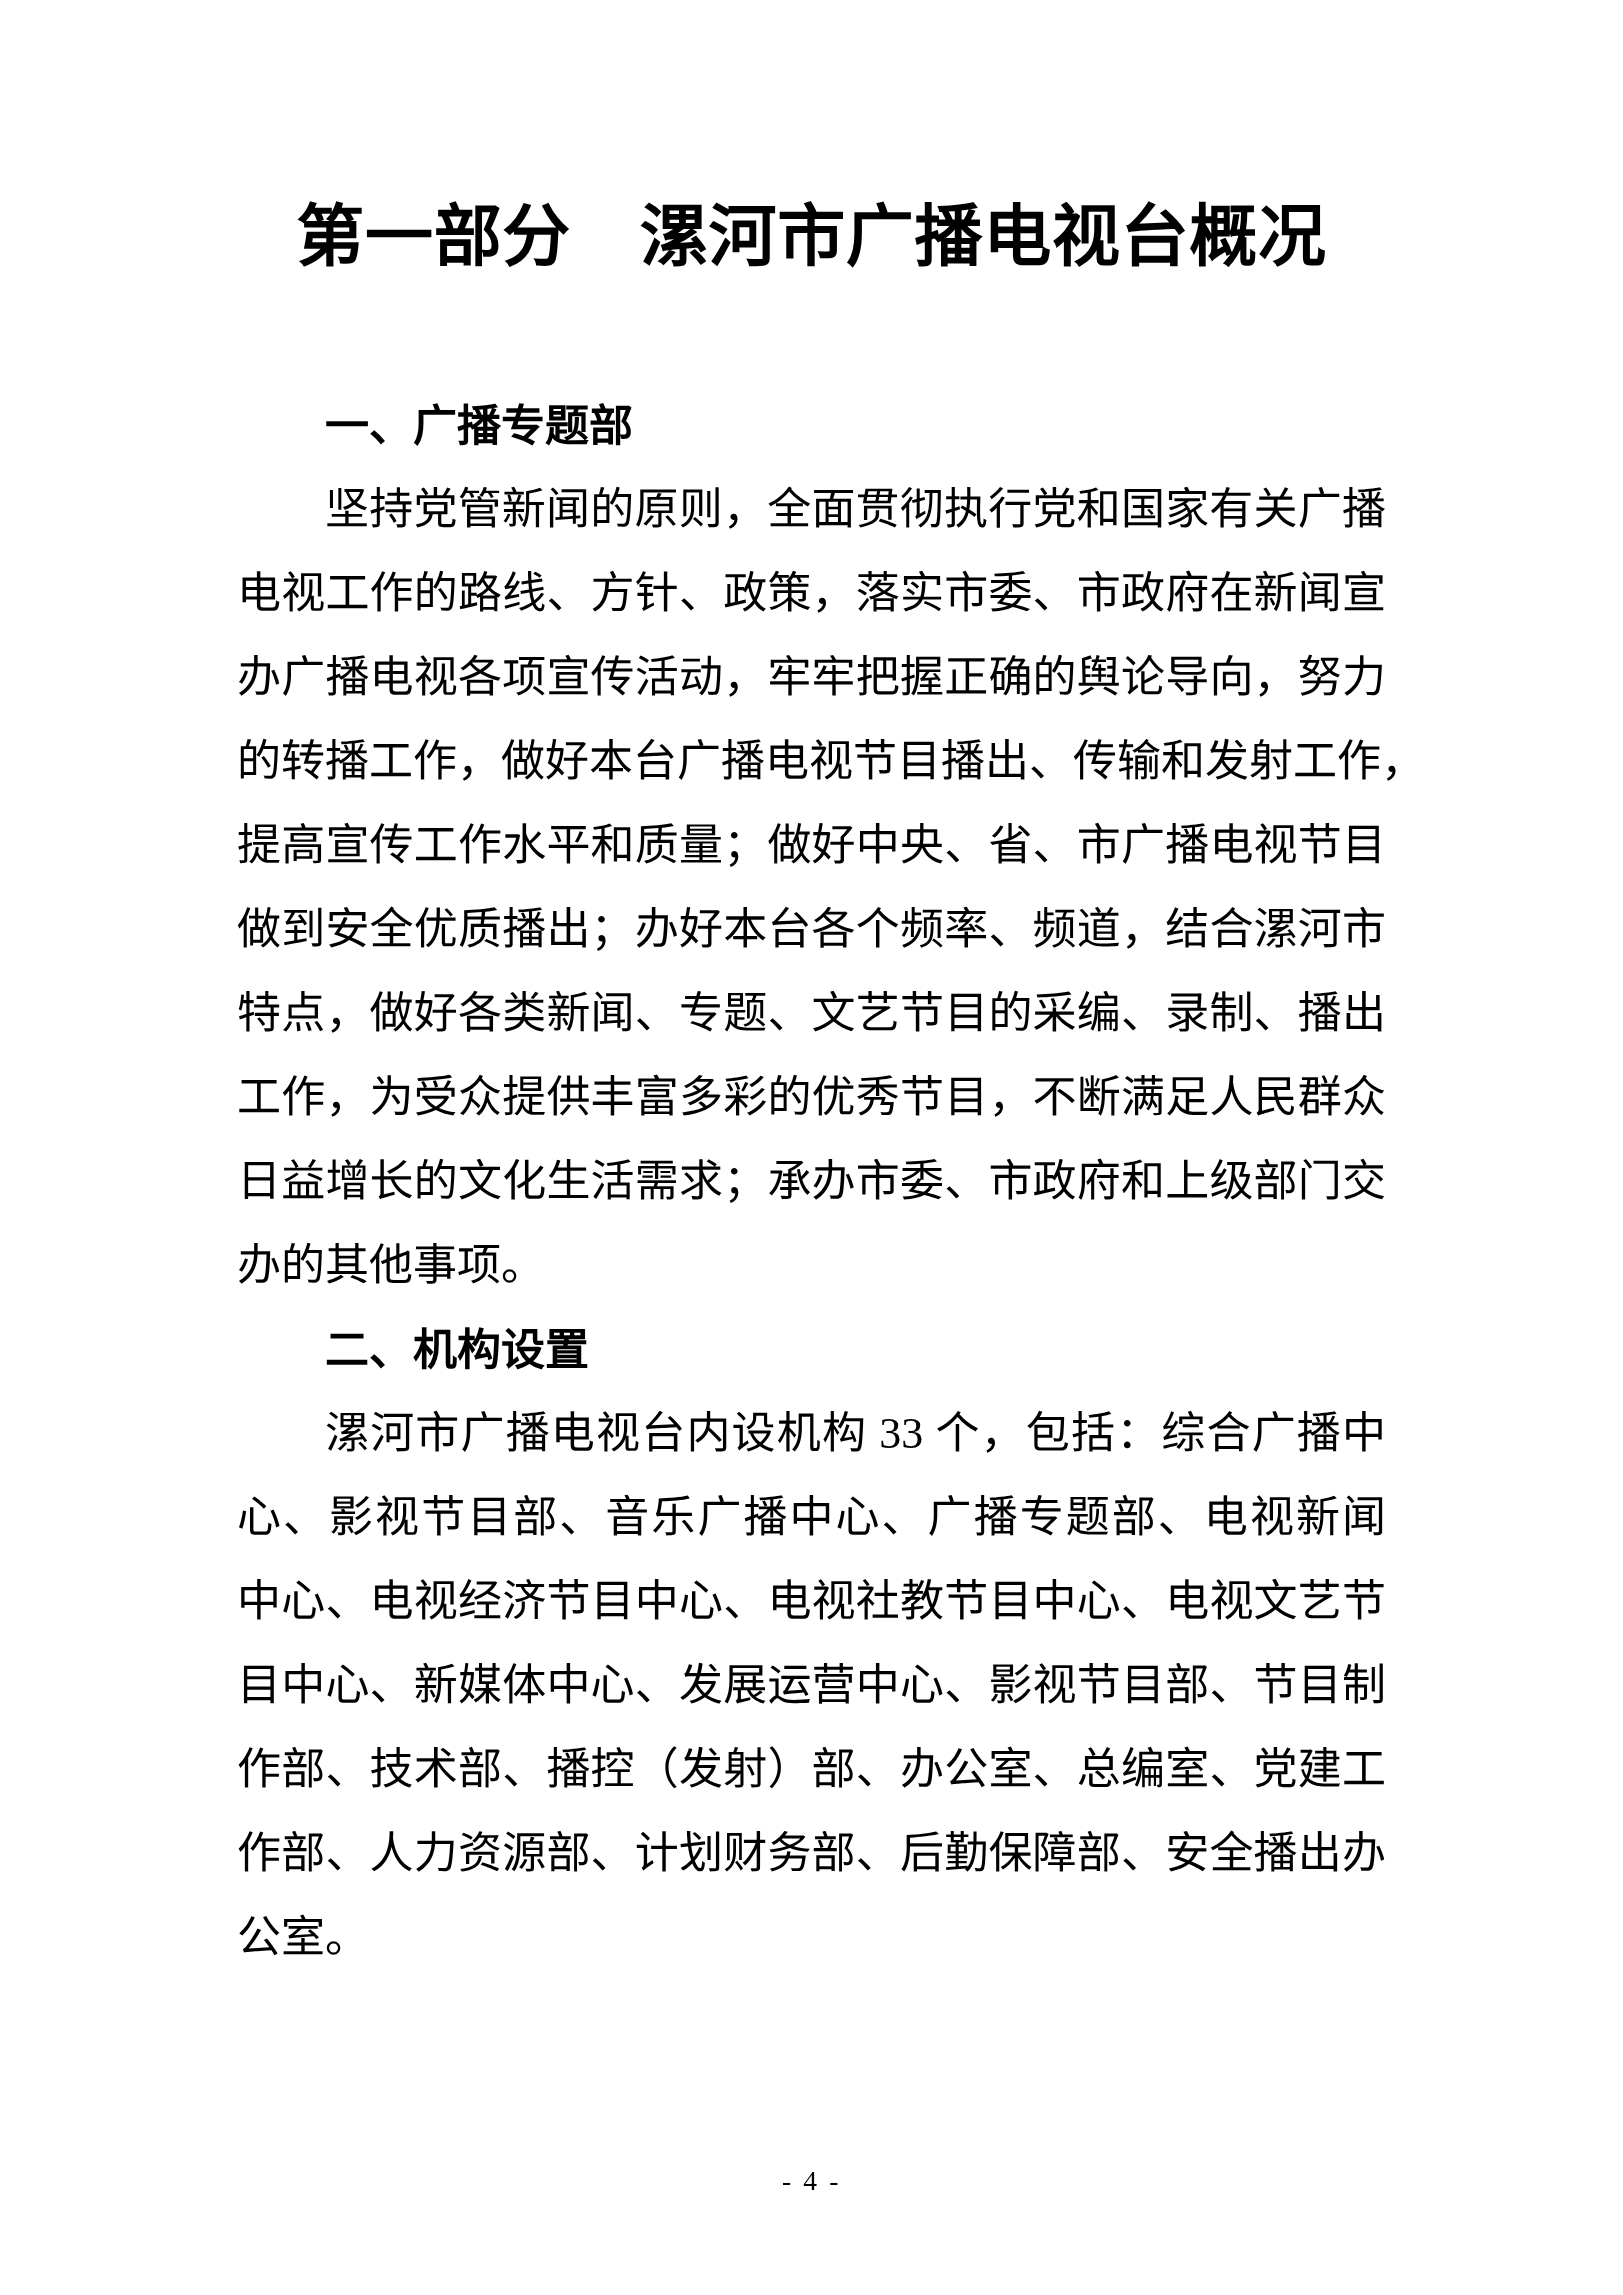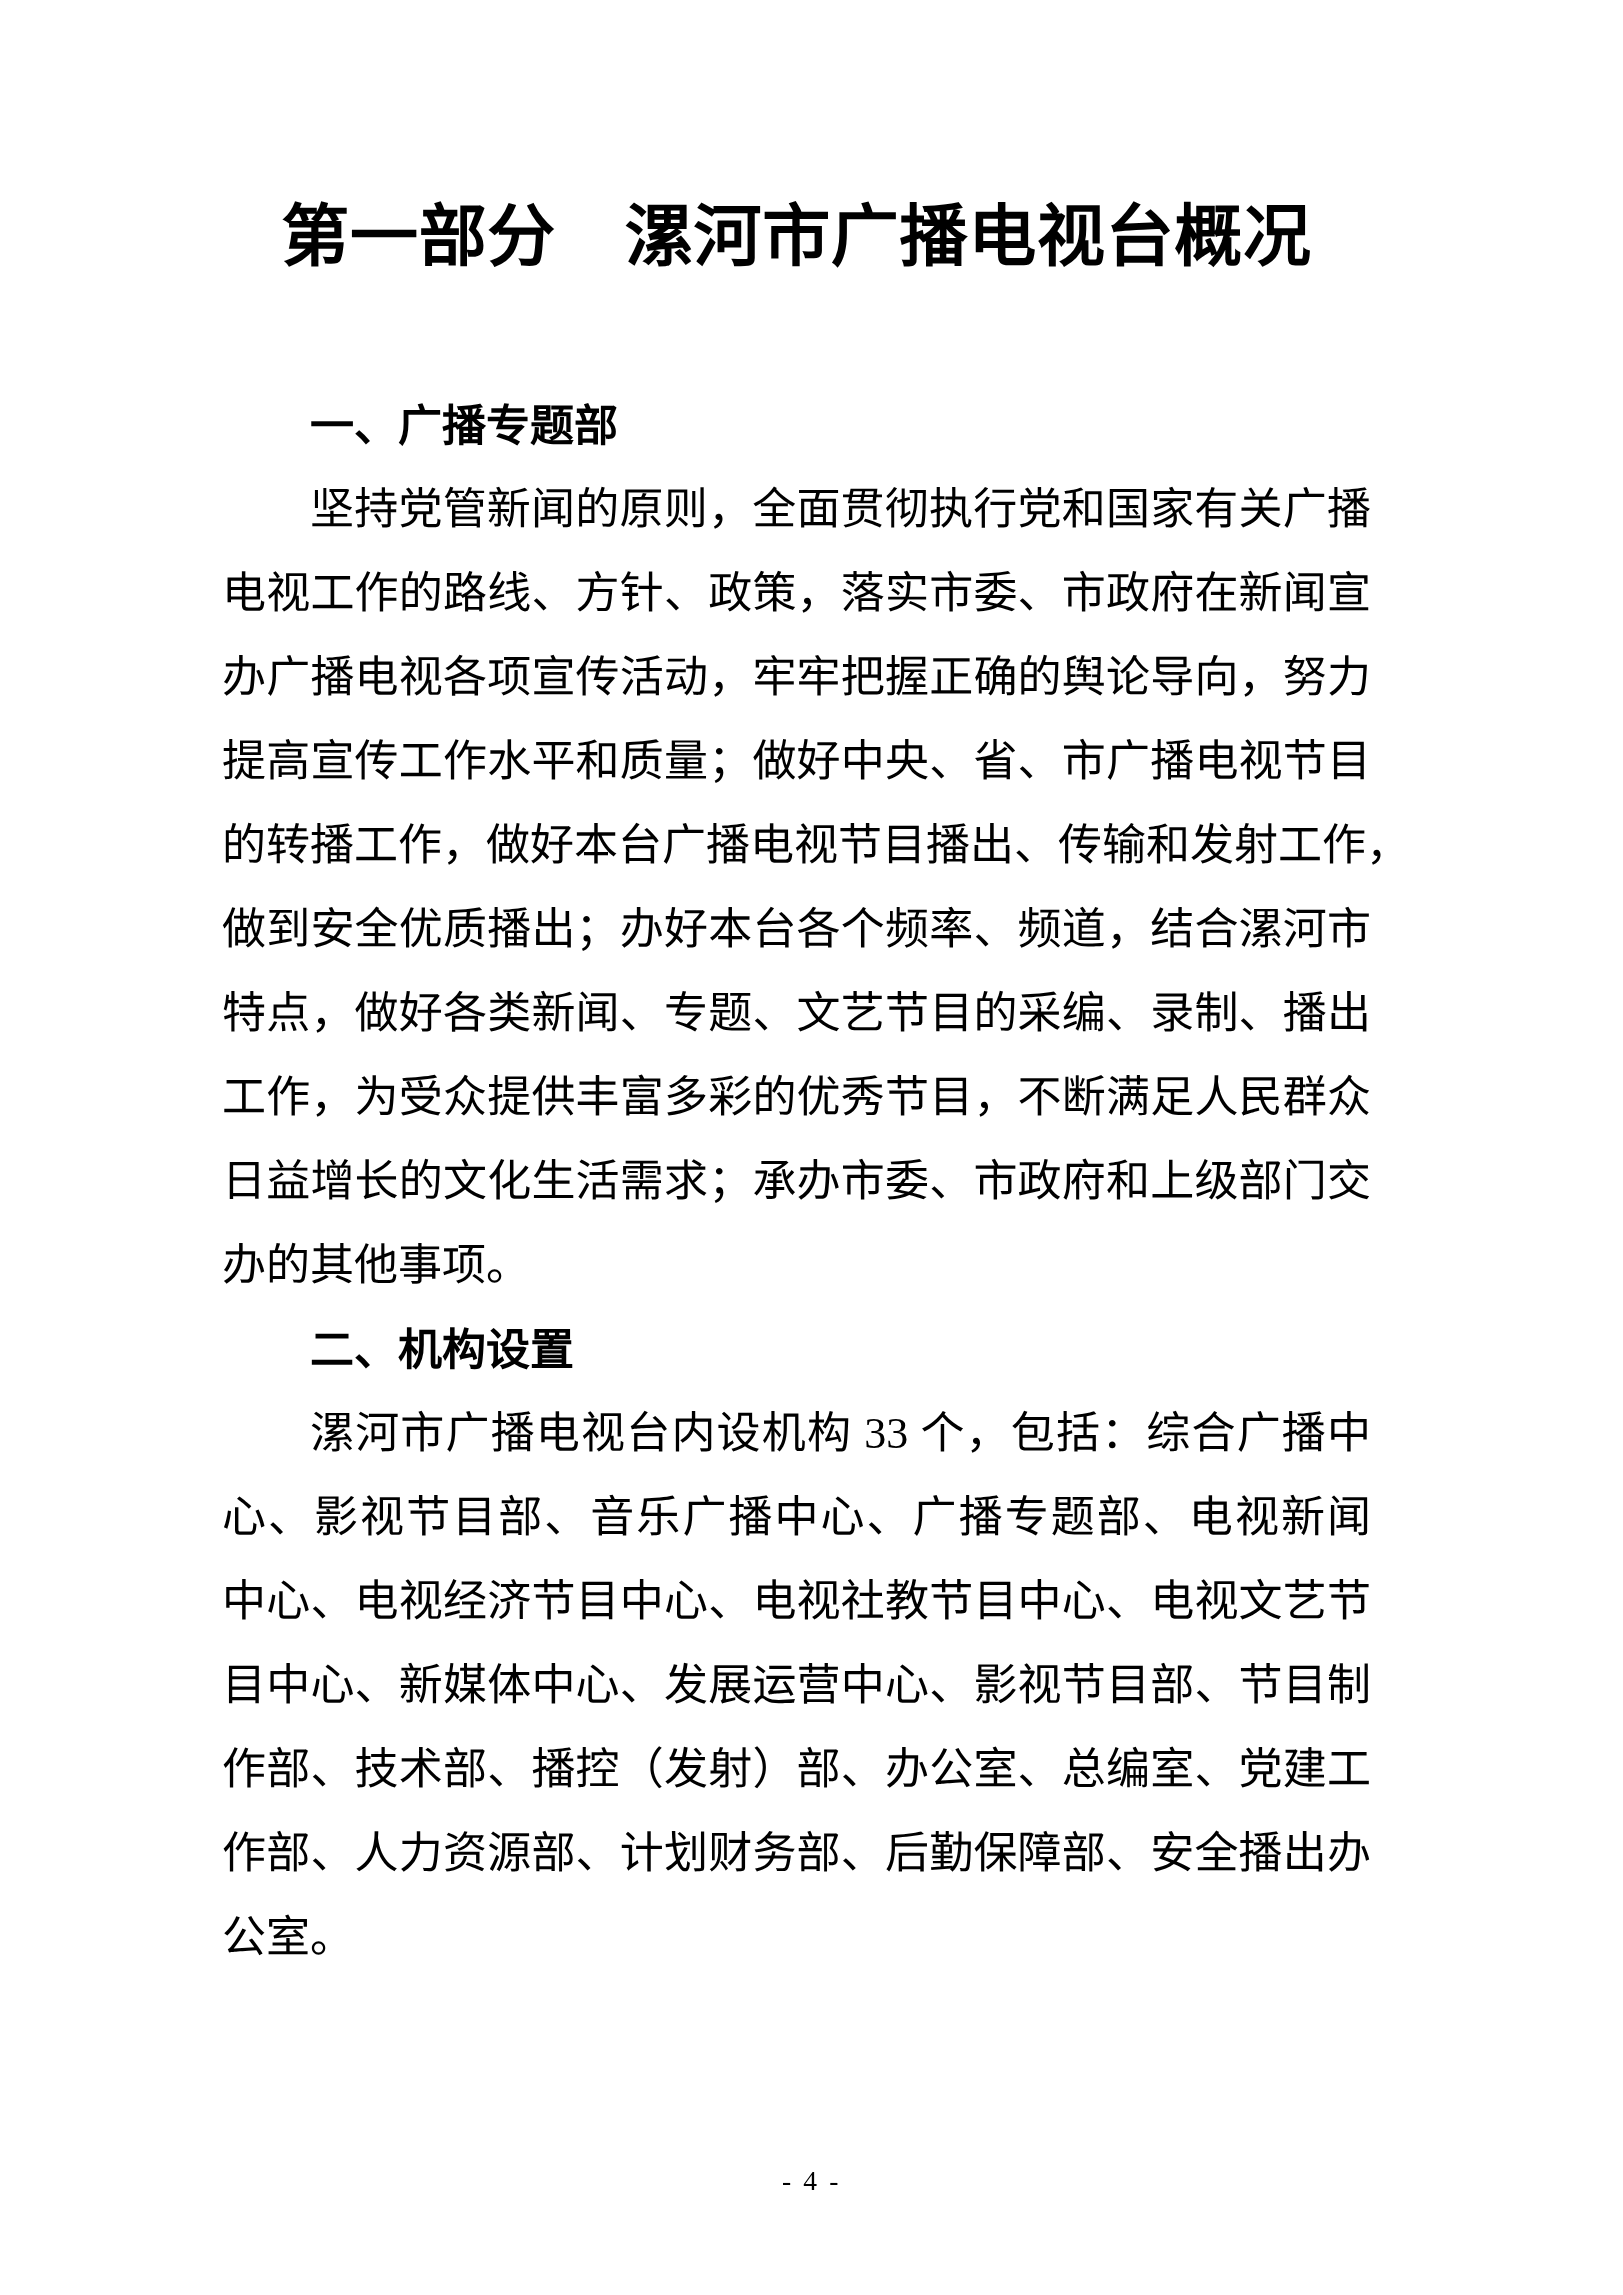--- a/index.html
+++ b/index.html
@@ -10,21 +10,21 @@
   .page {
     position: relative;
     width: 1623px;
     height: 2295px;
     background: #ffffff;
     overflow: hidden;
     color: #000000;
   }
   .content {
     position: absolute;
-    left: 222px;
+    left: 237px;
     top: 0;
     width: 1149px;
   }
   .doc-title {
     margin: 194px 0 106px 0;
     height: 84px;
     line-height: 84px;
     font-family: "Liberation Sans", "DejaVu Sans", sans-serif;
     font-weight: 700;
     font-size: 68px;
@@ -75,22 +75,22 @@
   <div class="content">
 
     <h1 class="doc-title">第一部分　漯河市广播电视台概况</h1>
 
     <div>
       <div class="section-heading">一、广播专题部</div>
       <div class="section-body">
           <div class="body-line first">坚持党管新闻的原则，全面贯彻执行党和国家有关广播</div>
           <div class="body-line">电视工作的路线、方针、政策，落实市委、市政府在新闻宣</div>
           <div class="body-line">办广播电视各项宣传活动，牢牢把握正确的舆论导向，努力</div>
+          <div class="body-line">的转播工作，做好本台广播电视节目播出、传输和发射工作，</div>
           <div class="body-line">提高宣传工作水平和质量；做好中央、省、市广播电视节目</div>
-          <div class="body-line">的转播工作，做好本台广播电视节目播出、传输和发射工作，</div>
           <div class="body-line">做到安全优质播出；办好本台各个频率、频道，结合漯河市</div>
           <div class="body-line">特点，做好各类新闻、专题、文艺节目的采编、录制、播出</div>
           <div class="body-line">工作，为受众提供丰富多彩的优秀节目，不断满足人民群众</div>
           <div class="body-line">日益增长的文化生活需求；承办市委、市政府和上级部门交</div>
           <div class="body-line last">办的其他事项。</div>
         </div>
     </div>
 
     <div>
       <div class="section-heading">二、机构设置</div>

